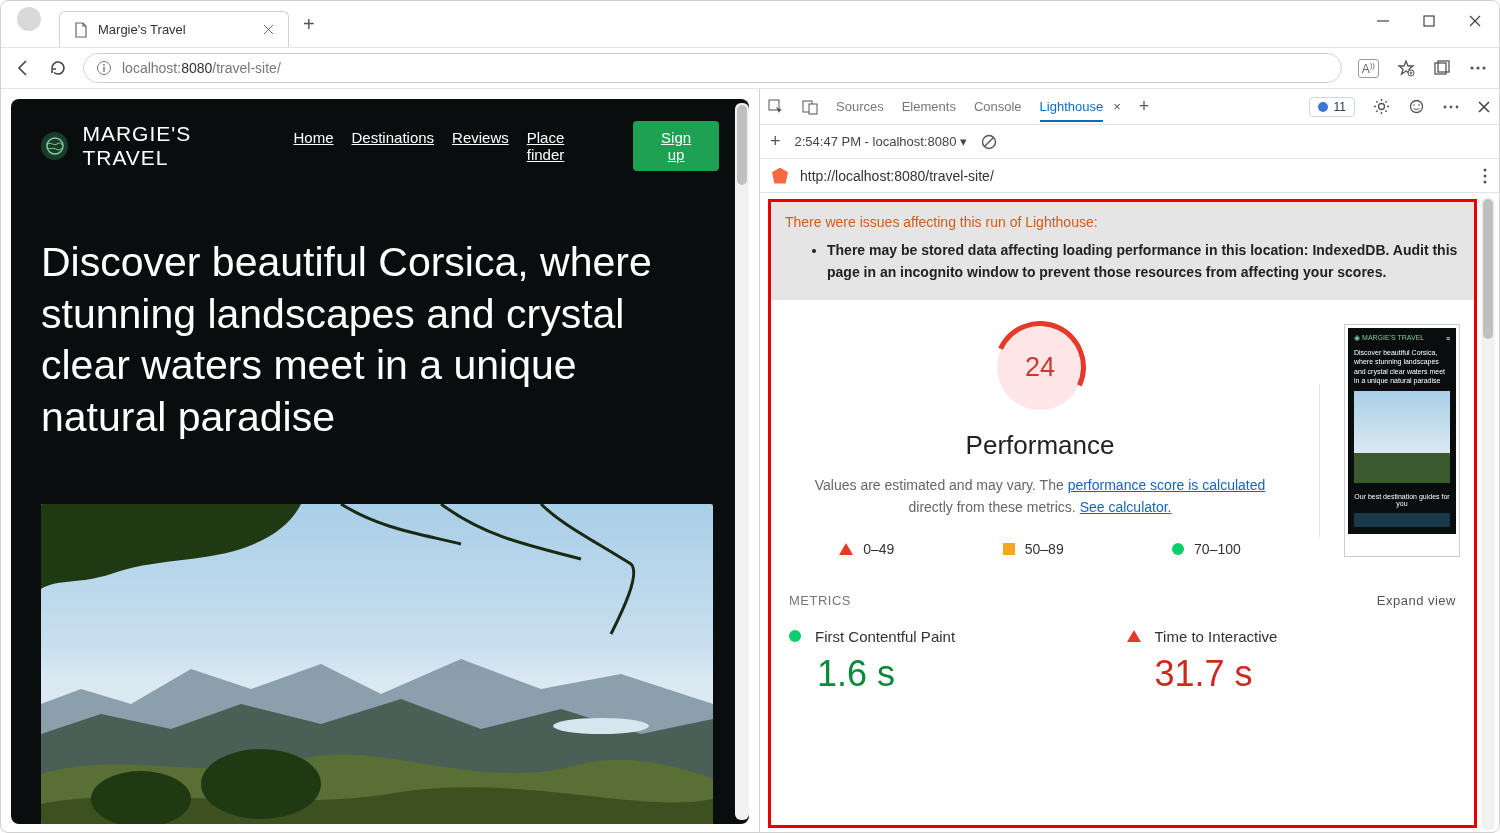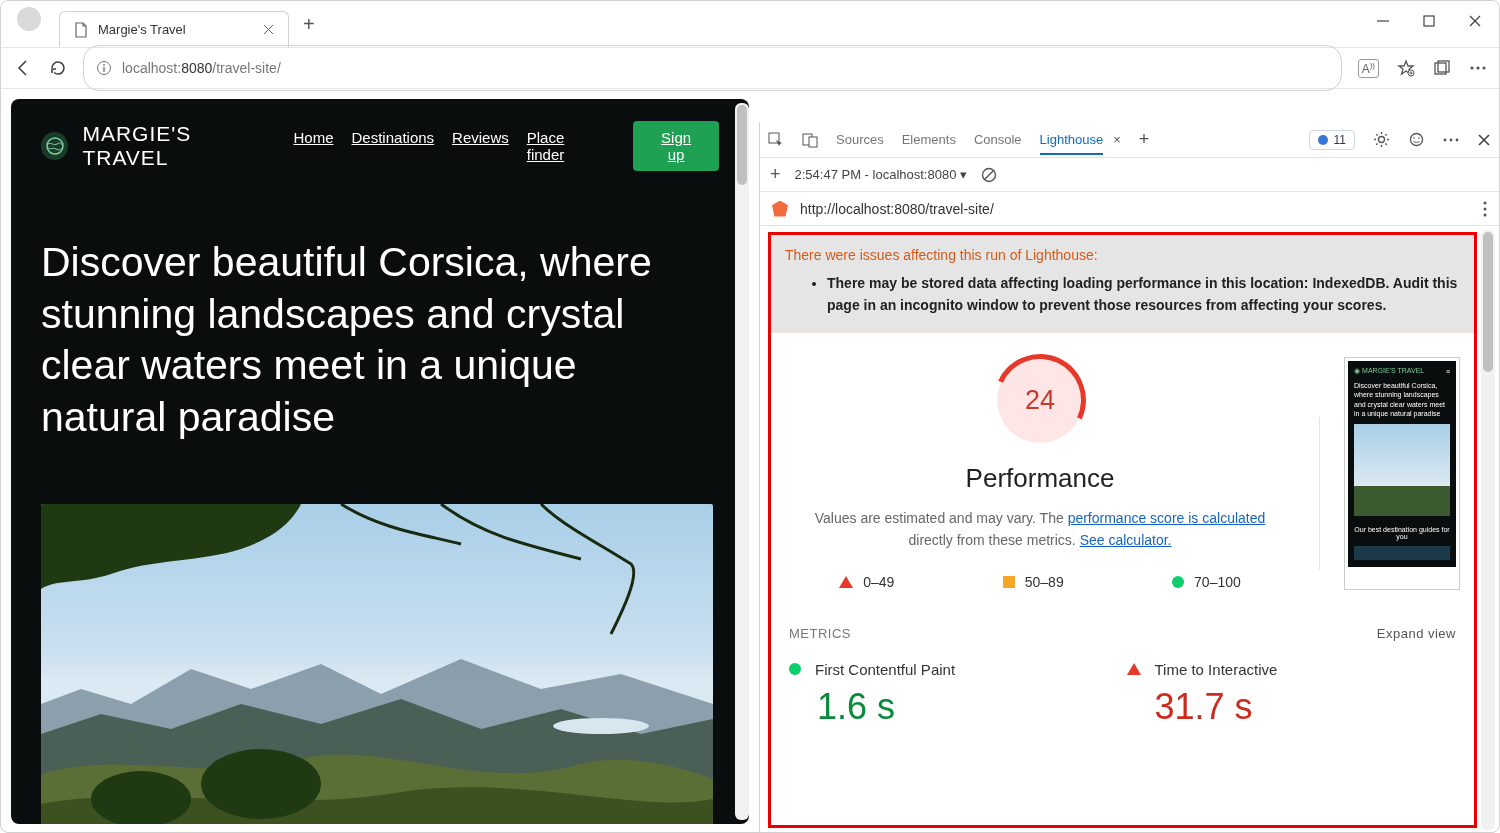--- a/index.html
+++ b/index.html
@@ -9,21 +9,21 @@
 .window-controls { position: absolute; top: 14px; right: 18px; display: flex; gap: 32px; color: #444; }
 .window-controls svg { width: 14px; height: 14px; }
 .tab-bar { height: 46px; display: flex; align-items: flex-end; padding-left: 10px; background: #fff; }
 .profile-dot { width: 24px; height: 24px; border-radius: 50%; background: #d9d9d9; margin: 0 18px 10px 6px; align-self: center; }
 .tab { display: flex; align-items: center; height: 36px; padding: 0 14px; border: 1px solid #d0d0d0; border-bottom: none; border-radius: 6px 6px 0 0; gap: 10px; font-size: 13px; color: #333; min-width: 230px; }
 .tab-close { margin-left: auto; color: #666; }
 .new-tab { margin-left: 14px; color: #555; align-self: center; font-size: 20px; }
 
 .addr-bar { height: 42px; border-top: 1px solid #e5e5e5; border-bottom: 1px solid #e5e5e5; display: flex; align-items: center; padding: 0 12px; gap: 16px; }
 .addr-bar .nav-btn { color: #555; display: flex; }
-.url-box { flex: 1; display: flex; align-items: center; height: 46px; border: 1px solid #d0d0d0; border-radius: 16px; padding: 0 12px; gap: 10px; font-size: 14px; color: #333; }
+.url-box { flex: 1; display: flex; align-items: center; height: 30px; border: 1px solid #d0d0d0; border-radius: 16px; padding: 0 12px; gap: 10px; font-size: 14px; color: #333; }
 .url-box .host { color: #777; }
 .addr-right { display: flex; align-items: center; gap: 18px; color: #555; }
 
 
 .content { display: flex; height: calc(833px - 46px - 42px); }
 .page { position: relative; width: 758px; padding: 10px; }
 .page-inner { background: #0a0d0d; color: #fff; border-radius: 8px; height: 100%; overflow: hidden; padding: 22px 30px; }
 .site-header { display: flex; align-items: center; gap: 14px; }
 .logo-ico { width: 28px; height: 28px; border-radius: 50%; background: #1a3a2a; display: inline-flex; align-items: center; justify-content: center; color: #7fcf9f; }
 .logo-txt { font-size: 21px; letter-spacing: 1px; font-weight: 500; }
@@ -32,21 +32,21 @@
 .signup-btn { background: #1ea152; color: #fff; border: none; padding: 8px 18px; border-radius: 4px; font-size: 15px; text-decoration: underline; margin-left: 20px; }
 .hero { font-size: 41px; font-weight: 400; line-height: 1.26; margin-top: 66px; max-width: 660px; }
 .hero-img { margin-top: 60px; width: 672px; height: 320px; border-radius: 2px; overflow: hidden; position: relative; }
 .sky { position: absolute; inset: 0; background: linear-gradient(#a9cfe8 0%, #c9dfef 45%, #dbe9f2 55%); }
 .mtn { position: absolute; bottom: 0; left: 0; right: 0; }
 
 .page-scrollbar { position: absolute; right: 10px; top: 14px; bottom: 14px; width: 14px; background: #f1f1f1; border-radius: 6px; }
 .page-scrollbar .thumb { position: absolute; left: 2px; right: 2px; top: 2px; height: 80px; background: #c0c0c0; border-radius: 5px; }
 
 
-.devtools { flex: 1; display: flex; flex-direction: column; border-left: 1px solid #d0d0d0; margin-top: 33px; }
+.devtools { flex: 1; display: flex; flex-direction: column; border-left: 1px solid #d0d0d0; }
 .dt-tabs { height: 36px; display: flex; align-items: center; padding: 0 8px; gap: 18px; border-bottom: 1px solid #e4e4e4; font-size: 13px; color: #777; }
 .dt-tabs .tabitem.active { color: #0f6cbd; border-bottom: 2px solid #0f6cbd; padding-bottom: 6px; margin-bottom: -8px; }
 .dt-tabs .tabitem { cursor: pointer; }
 .dt-icon { color: #555; display: inline-flex; }
 .issue-badge { margin-left: auto; display: flex; align-items: center; gap: 6px; border: 1px solid #cfd6e4; border-radius: 4px; padding: 2px 8px; font-size: 12px; color: #335; }
 .issue-badge .dot { width: 10px; height: 10px; border-radius: 50%; background: #3a76d8; }
 
 .dt-toolbar { height: 34px; display: flex; align-items: center; padding: 0 10px; gap: 14px; border-bottom: 1px solid #e4e4e4; font-size: 13px; color: #444; }
 .dt-urlbar { height: 34px; display: flex; align-items: center; padding: 0 12px; gap: 12px; border-bottom: 1px solid #e4e4e4; font-size: 14px; color: #333; }
 .lh-ico { width: 16px; height: 16px; background: #f26a3f; clip-path: polygon(50% 0, 100% 30%, 85% 100%, 15% 100%, 0 30%); }

